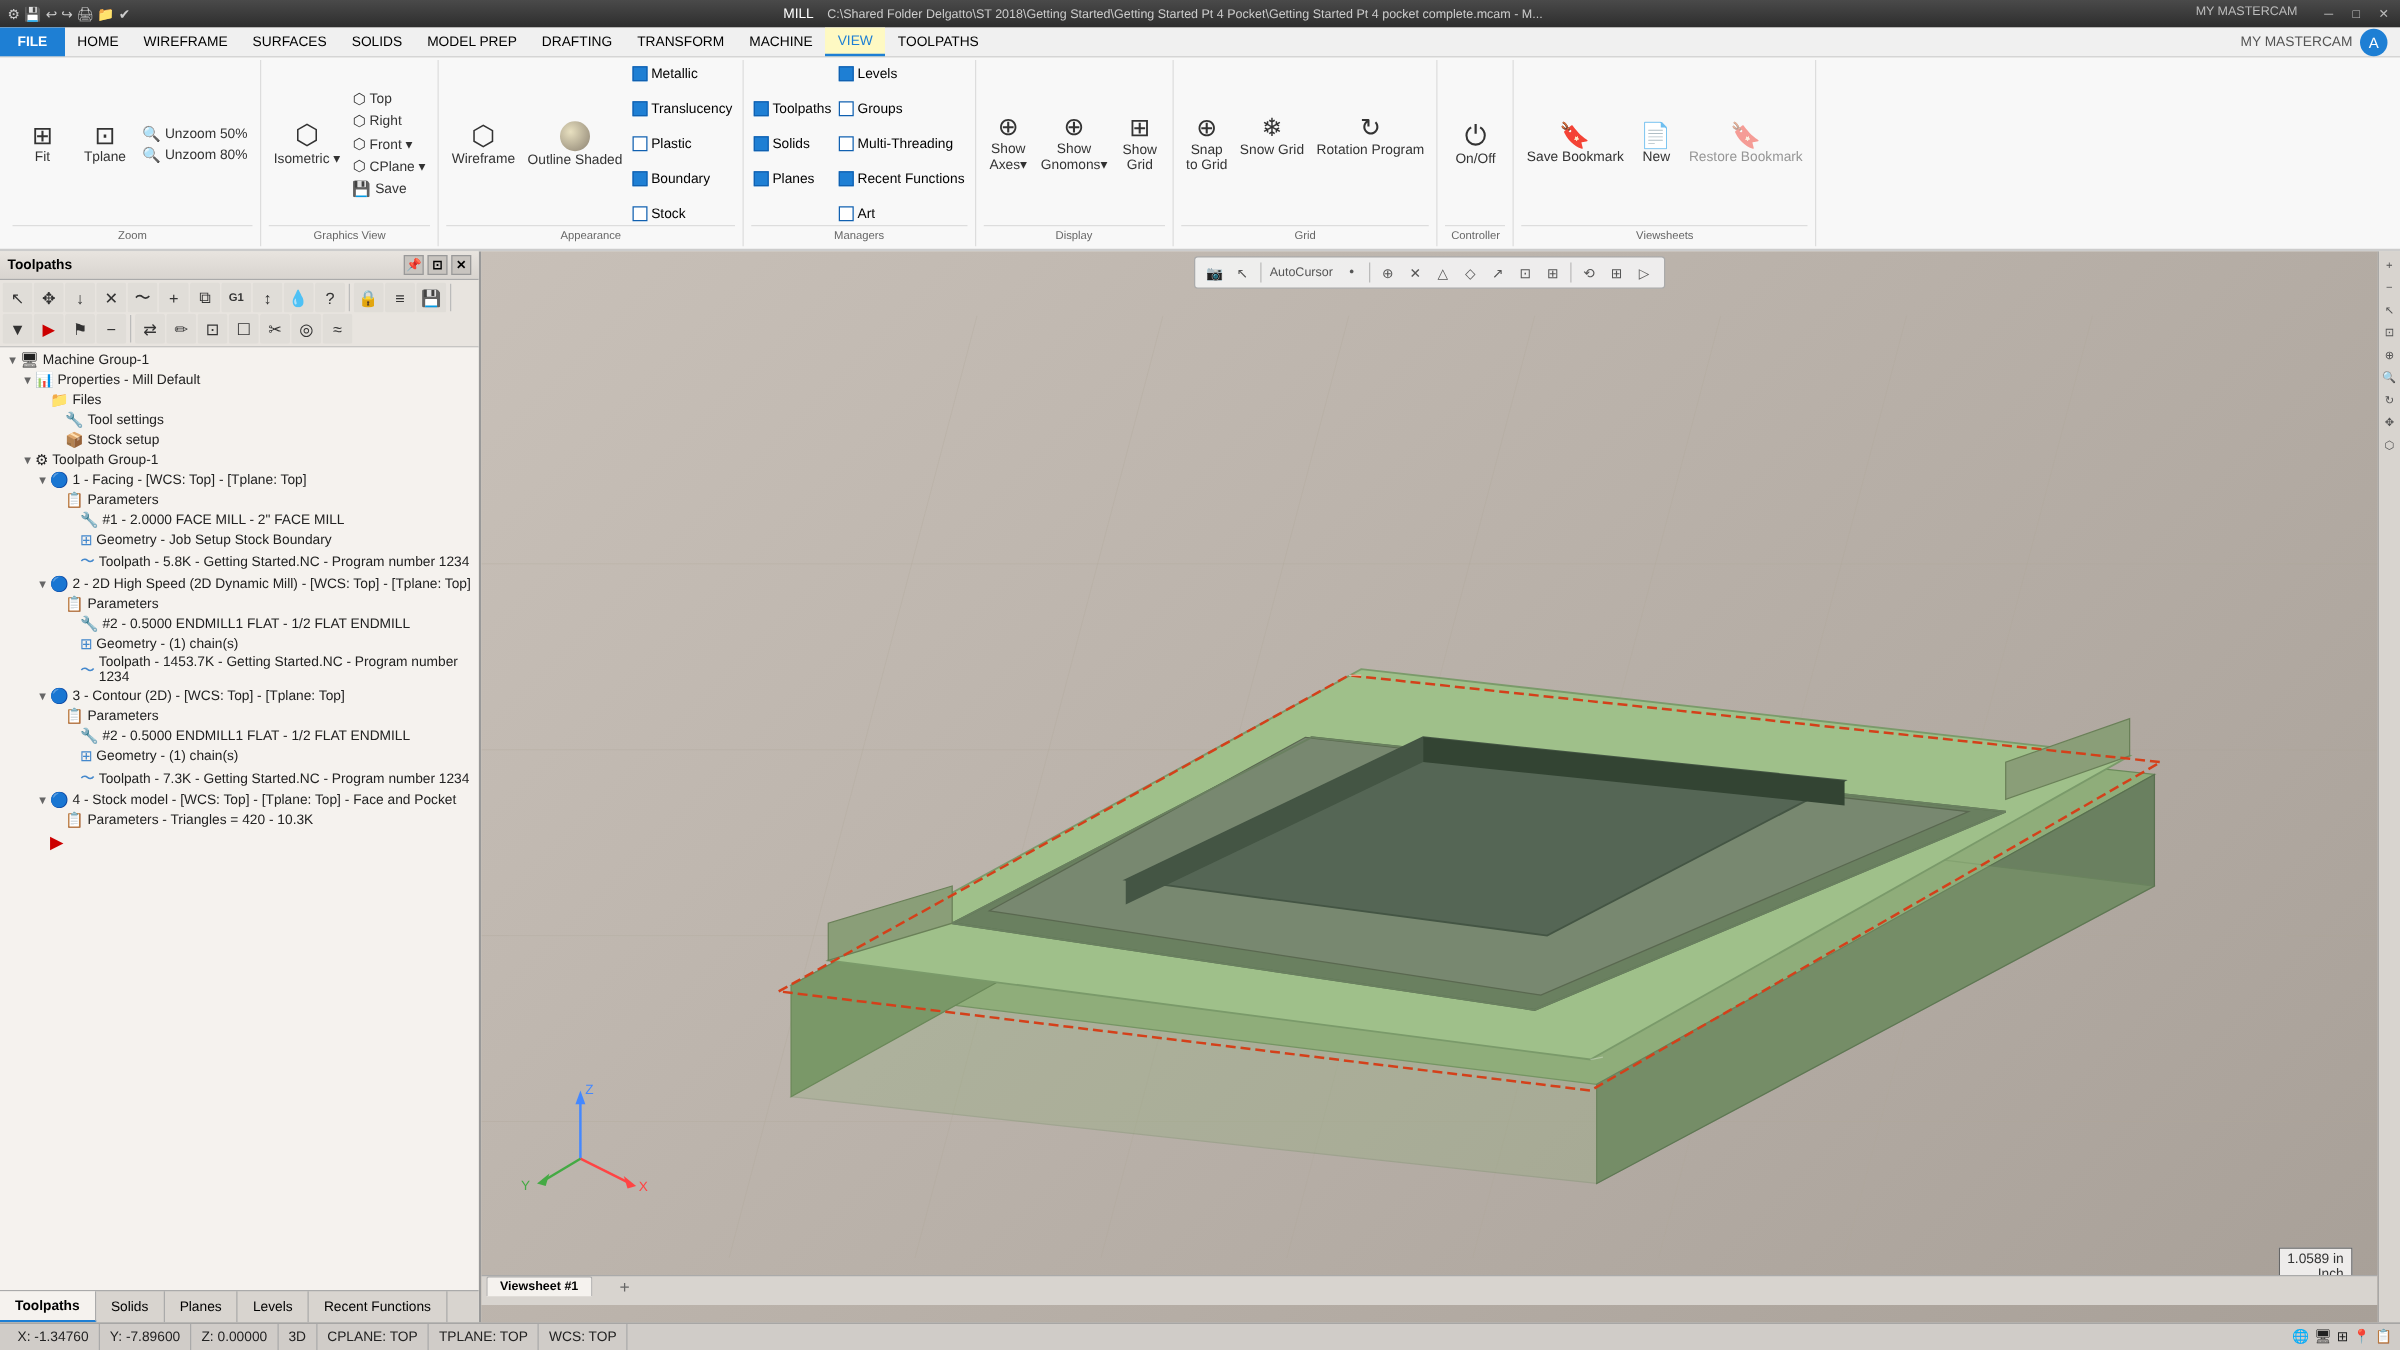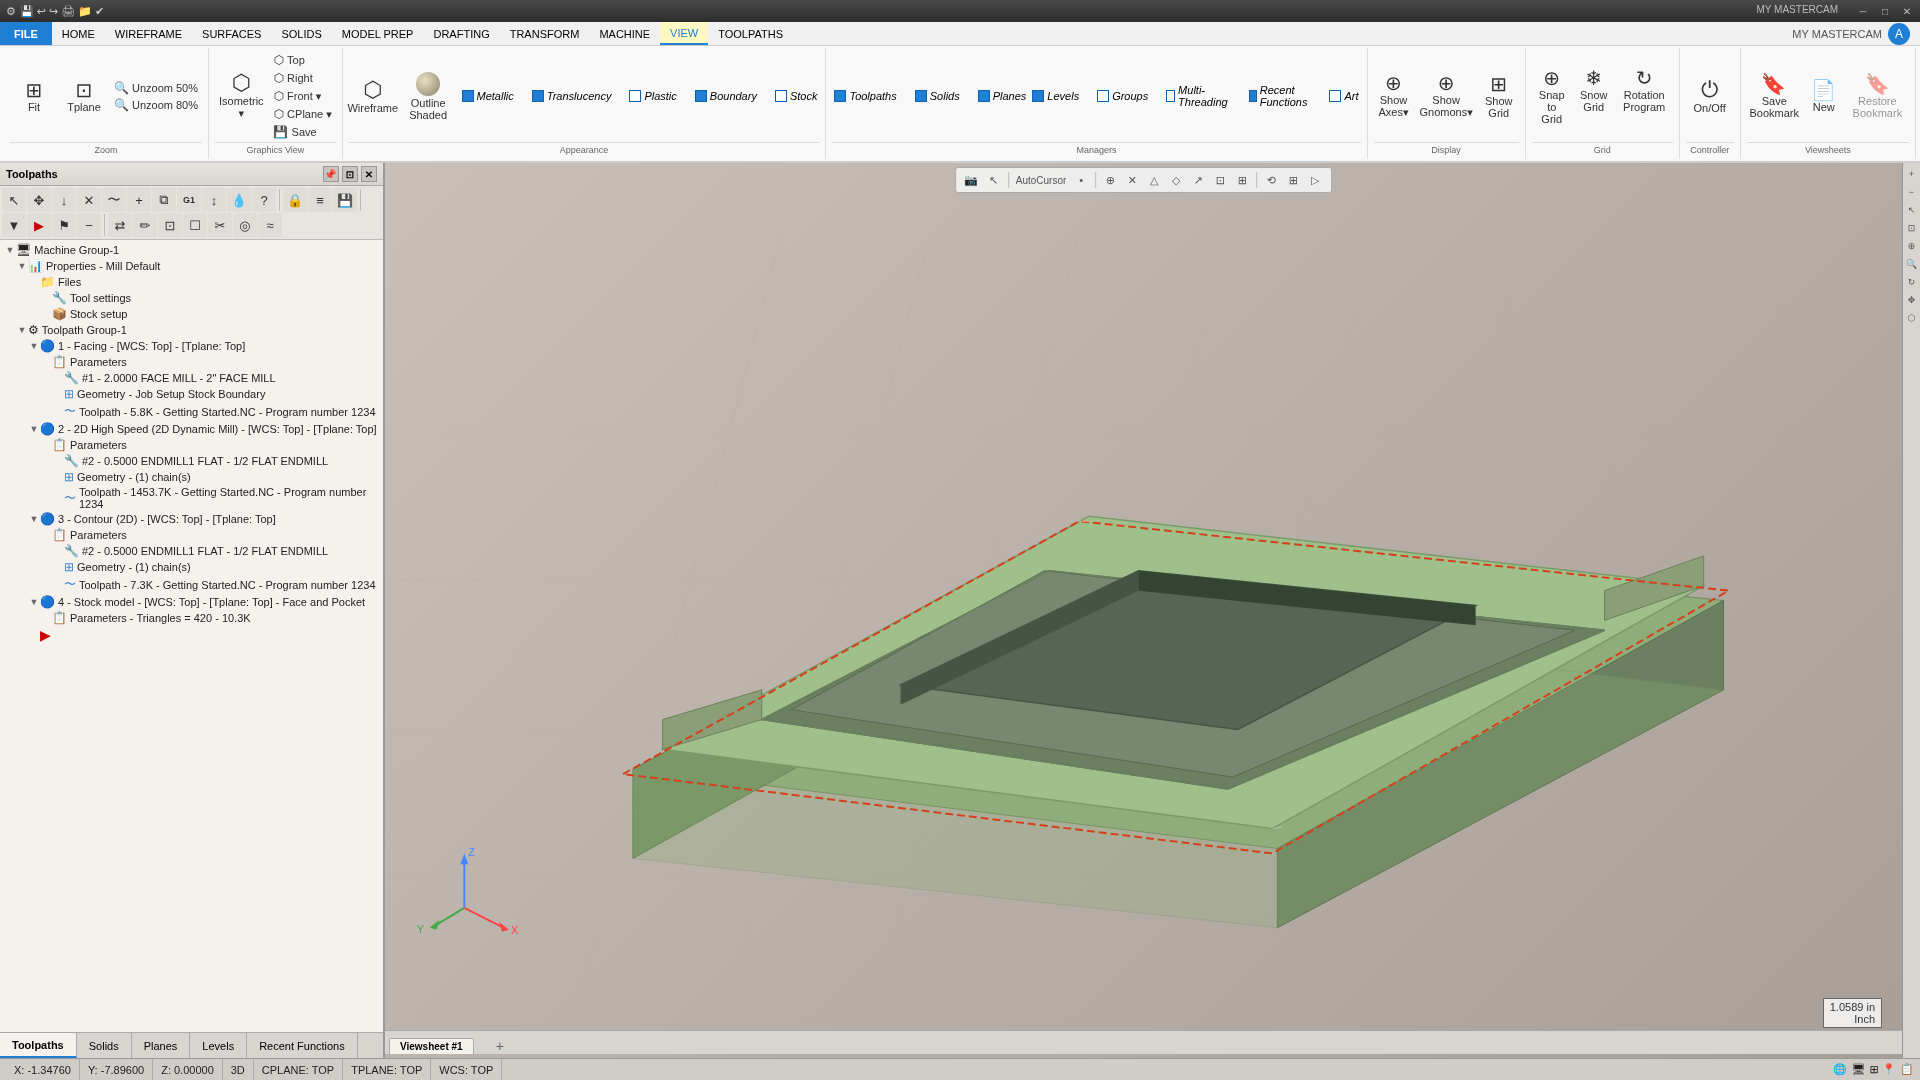--- a/index.html
+++ b/index.html
@@ -279,59 +279,63 @@
       border-right: 1px solid #aaa;
       height: 100%;
       display: flex;
       align-items: center;
     }
     .status-segment:last-child { border-right: none; }
 
     
     #viewsheet-bar {
       position: absolute;
-      bottom: 4px;
+      bottom: 14px;
       left: 0;
       right: 0;
       height: 24px;
       background: #d8d4cf;
       display: flex;
-      align-items: flex-end;
+      align-items: flex-start;
       padding: 0 4px;
       gap: 18px;
       border-top: 1px solid #aaa;
     }
     .vs-tab {
       padding: 2px 10px;
       background: #c8c4bf;
       border: 1px solid #aaa;
       border-bottom: none;
       cursor: pointer;
       font-size: 10px;
       border-radius: 2px 2px 0 0;
     }
     .vs-tab.active { background: #f5f2ee; font-weight: bold; }
     .vs-add { font-size: 14px; cursor: pointer; color: #666; padding: 0 4px; }
 
     
     #svg-model { position: absolute; top: 0; left: 0; width: 100%; height: 100%; }
 
     
-    .ribbon-check-col { display: flex; gap: 14px; font-style: italic; }
+    .ribbon-check-col { display: flex; flex-direction: column; gap: 14px; }
     .rc-item { display: flex; align-items: center; gap: 3px; font-size: 10px; cursor: pointer; padding: 1px 2px; border-radius: 2px; }
     .rc-box { width: 12px; height: 12px; background: #1e7fd4; border: 1px solid #1060b0; display: inline-block; }
     .rc-box.unchecked { background: #fff; }
   </style>
 </head>
 <body>
 
 <div id="title-bar">
   <div class="title-left">
     <span>⚙</span>
     <span>💾 ↩ ↪ 🖨 📁 ✔</span>
+  </div>
+  <div class="title-center">
+    <span>MILL</span>
+    <span style="margin-left:8px; color:#ccc; font-size:10px;">C:\Shared Folder Delgatto\ST 2018\Getting Started\Getting Started Pt 4 Pocket\Getting Started Pt 4 pocket complete.mcam - M...</span>
   </div>
   <div class="title-right">
     <span style="font-size:10px; margin-right:10px;">MY MASTERCAM</span>
     <span class="title-btn">─</span>
     <span class="title-btn">□</span>
     <span class="title-btn">✕</span>
   </div>
 </div>
 
 <div id="menu-bar">

